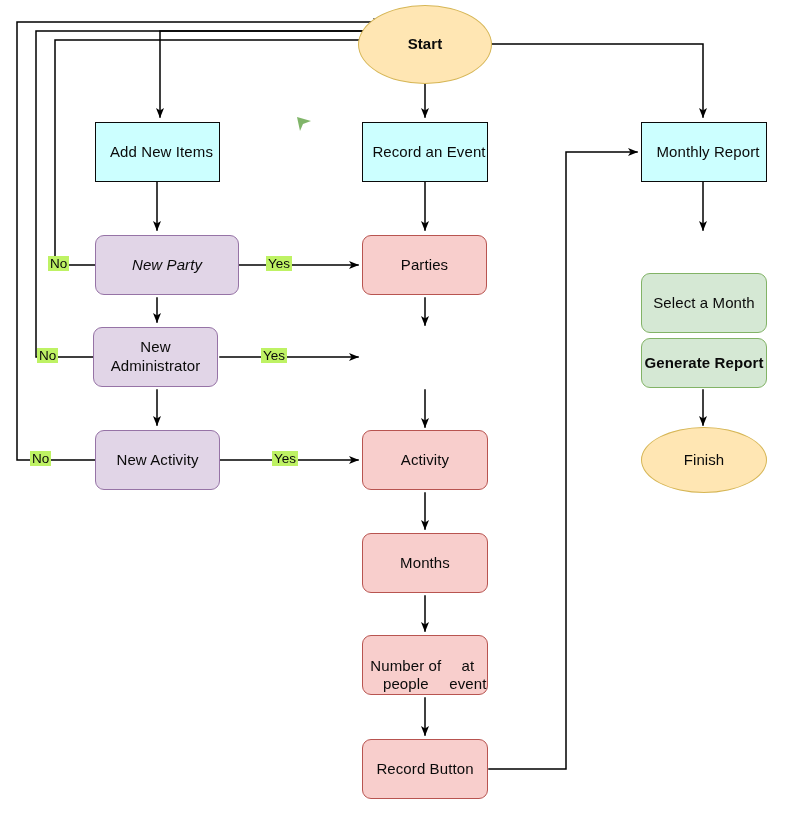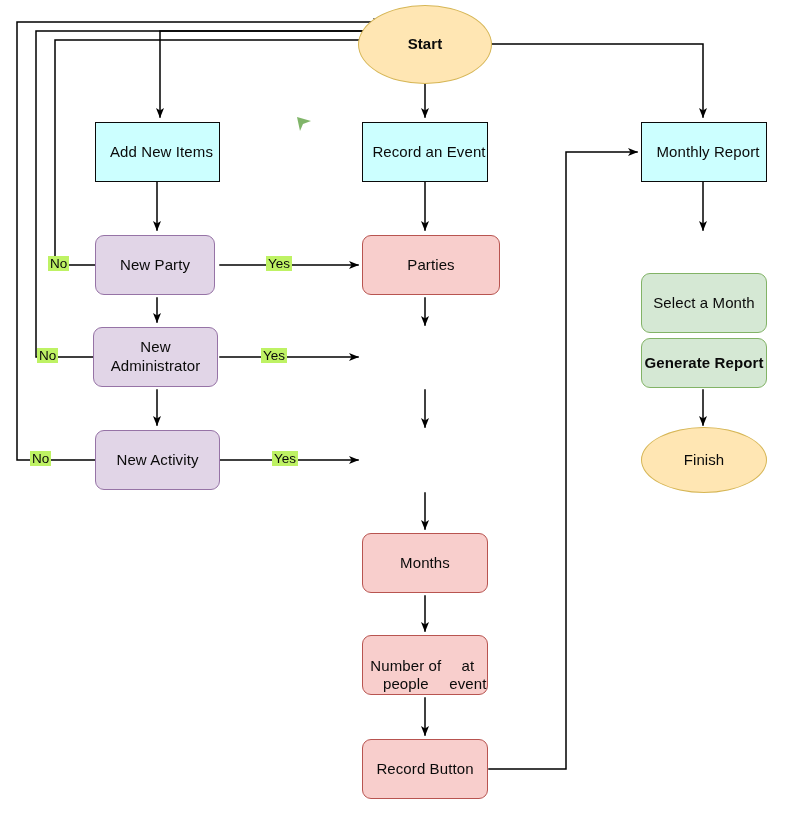--- a/index.html
+++ b/index.html
@@ -113,31 +113,32 @@
 
     <g>
       <path d="M297,117 L311,121 L303,124 L300,131 Z" fill="#6aa84f" opacity="0.85"></path>
     </g>
   </svg>
 
   <div class="node n-ellipse c-yellow bold" style="left:358px; top:5px; width:134px; height:79px;">Start</div>
 
   <div class="node n-rect c-cyan" style="left:95px; top:122px; width:125px; height:60px;">Add New Items</div>
 
-  <div class="node n-round c-purple" style="left:95px; top:235px; width:120px; height:60px;">New Party</div>
+  <div class="node n-round c-purple" style="left:95px; top:235px; width:144px; height:60px;font-style:italic;">New Party</div>
 
   <div class="node n-round c-purple" style="left:93px; top:327px; width:125px; height:60px;">New Administrator</div>
 
   <div class="node n-round c-purple" style="left:95px; top:430px; width:125px; height:60px;">New Activity</div>
 
   <div class="node n-rect c-cyan" style="left:362px; top:122px; width:126px; height:60px;">Record an Event</div>
 
-  <div class="node n-round c-red" style="left:362px; top:235px; width:138px; height:60px;">Parties</div>
+  <div class="node n-round c-red" style="left:362px; top:235px; width:125px; height:60px;">Parties</div>
 
 
+  <div class="node n-round c-red" style="left:362px; top:430px; width:126px; height:60px;">Activity</div>
 
   <div class="node n-round c-red" style="left:362px; top:533px; width:126px; height:60px;">Months</div>
 
   <div class="node n-round c-red" style="left:362px; top:635px; width:126px; height:60px; flex-direction:row;align-items:flex-end;">
     <span>Number of people</span>
     <span>at event</span>
   </div>
 
   <div class="node n-round c-red" style="left:362px; top:739px; width:126px; height:60px;">Record Button</div>
 

